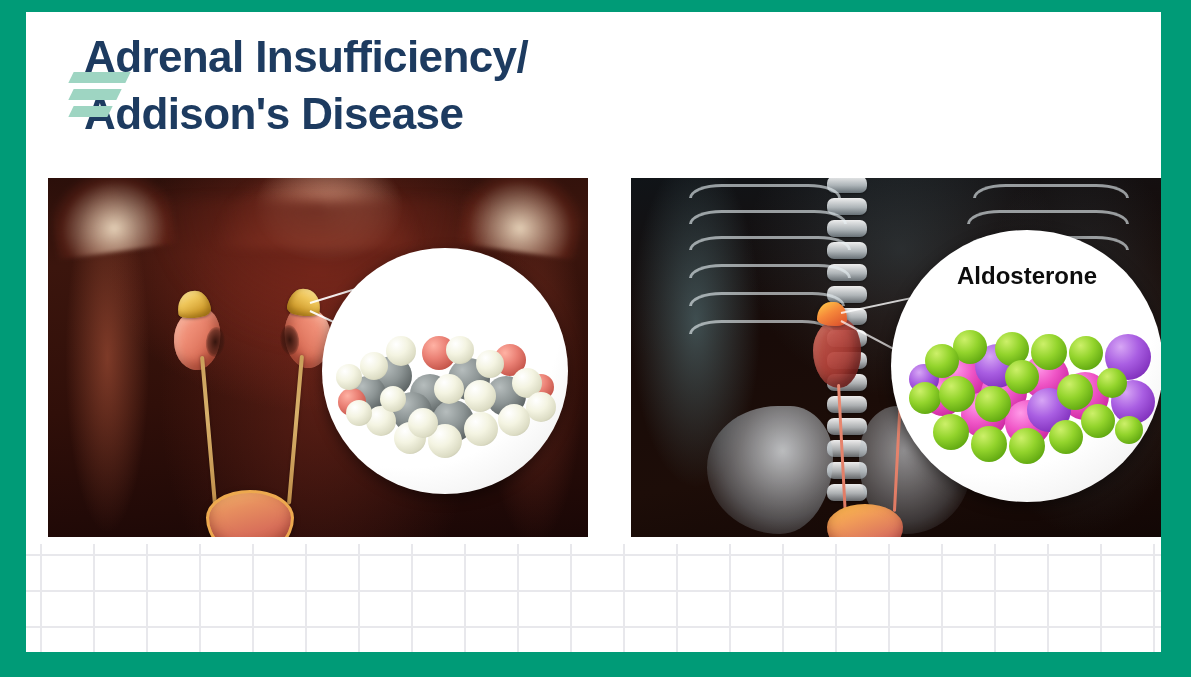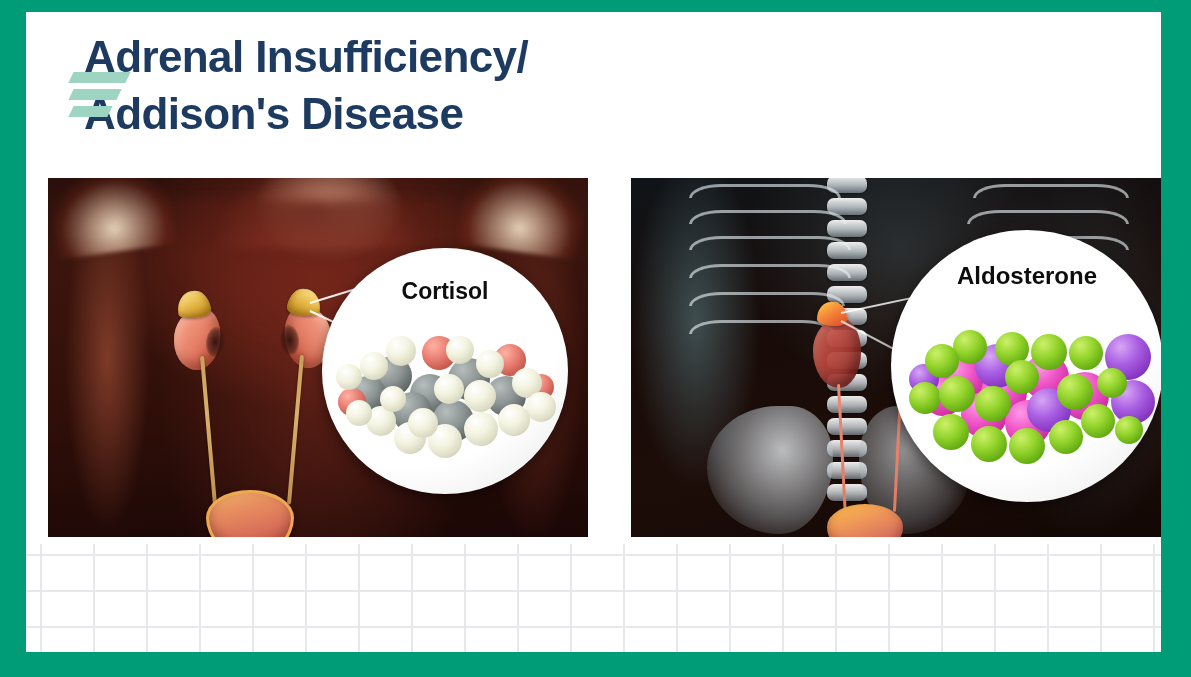--- a/index.html
+++ b/index.html
@@ -382,21 +382,20 @@
         <div class="adrenal a-left"></div>
         <div class="adrenal a-right"></div>
         <div class="ureter u-left"></div>
         <div class="ureter u-right"></div>
         <div class="bladder"></div>
 
         <div class="leader" style="left:262px; top:124px; width:118px; transform: rotate(-17deg);"></div>
         <div class="leader" style="left:262px; top:132px; width:140px; transform: rotate(25deg);"></div>
 
         <div class="callout cortisol">
-          <div class="callout-label">Cortisol</div>
           <div class="molecule cortisol-mol">
             <span class="atom c" style="left:36px;  top:26px; width:40px; height:40px;"></span>
             <span class="atom c" style="left:74px;  top:44px; width:40px; height:40px;"></span>
             <span class="atom c" style="left:112px; top:28px; width:42px; height:42px;"></span>
             <span class="atom c" style="left:150px; top:46px; width:40px; height:40px;"></span>
             <span class="atom c" style="left:56px;  top:62px; width:40px; height:40px;"></span>
             <span class="atom c" style="left:96px;  top:70px; width:42px; height:42px;"></span>
             <span class="atom c" style="left:14px;  top:46px; width:36px; height:36px;"></span>
             <span class="atom o" style="left:86px;  top:6px;  width:34px; height:34px;"></span>
             <span class="atom o" style="left:158px; top:14px; width:32px; height:32px;"></span>

